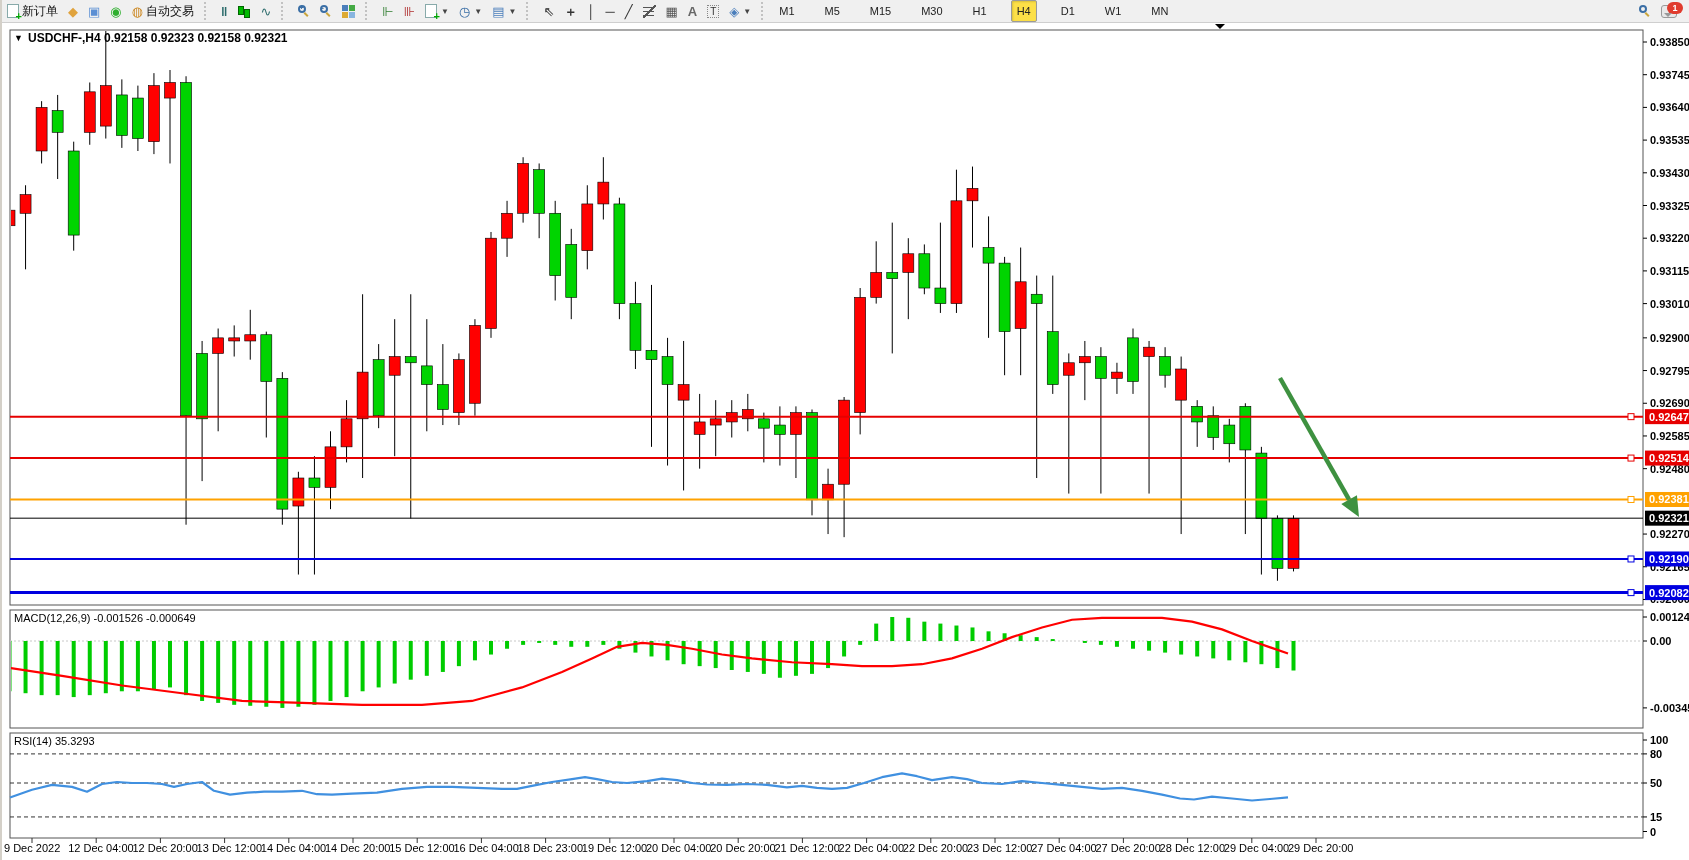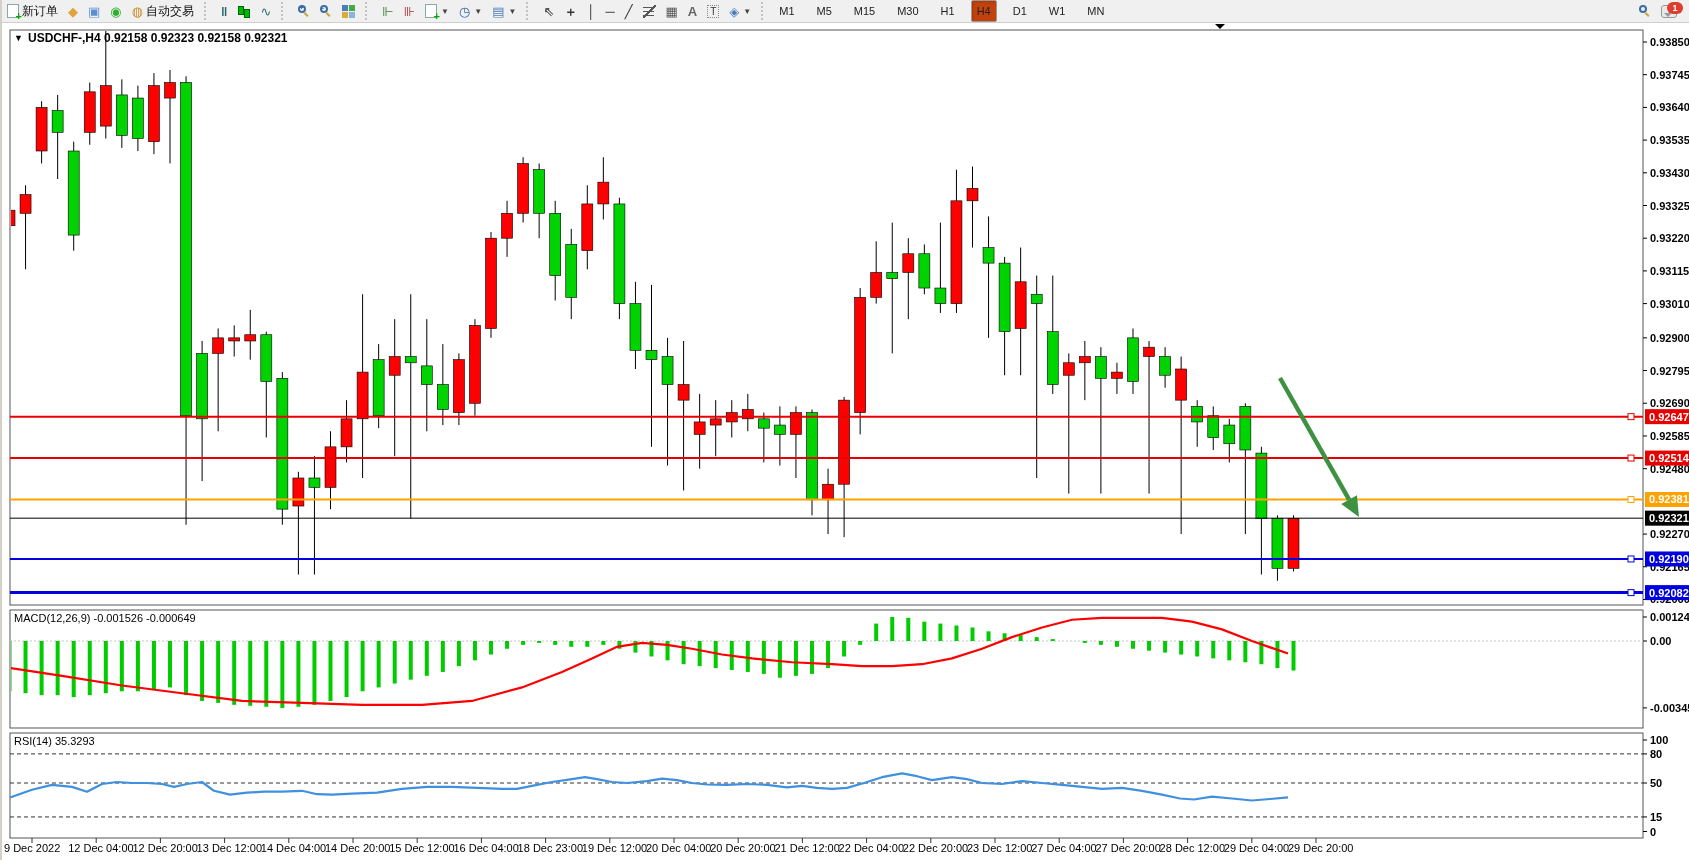--- a/index.html
+++ b/index.html
@@ -1,21 +1,21 @@
 <!DOCTYPE html>
 <html><head>
 <meta charset="utf-8">
 <style>
   html,body{margin:0;padding:0;background:#fff;font-family:"Liberation Sans",sans-serif;}
   #app{position:relative;width:1689px;height:860px;overflow:hidden;background:#fff;border-left:2px solid #d4d0c8;box-sizing:border-box;}
   
   #toolbar{position:absolute;top:0;left:0;width:1689px;height:22px;background:#f0f0f0;border-bottom:1px solid #cfcfcf;display:flex;align-items:center;font-size:12px;color:#111;z-index:5;}
   .tb-sep{width:7px;height:18px;border-left:2px dotted #c2c2c2;margin:0 3px 0 5px;}
   .tb-btn{display:inline-flex;align-items:center;gap:3px;padding:1px 4px;height:18px;border:1px solid transparent;border-radius:2px;cursor:default;white-space:nowrap;}
-  .tb-btn.active{border:1px solid #9a9a9a;background:#c2410c;box-shadow:inset 1px 1px 2px rgba(0,0,0,.15);}
+  .tb-btn.active{border:1px solid #9a9a9a;background:#fde047;box-shadow:inset 1px 1px 2px rgba(0,0,0,.15);}
   .glyph{font-size:13px;line-height:13px;}
   .caret{font-size:8px;color:#444;margin-left:1px;}
   .tf-btn{padding:1px 5px;font-size:11px;color:#222;}
   .doc-ico{position:relative;width:12px;height:14px;background:#fff;border:1px solid #8aa;box-sizing:border-box;}
   .doc-ico .plus{position:absolute;right:-4px;bottom:-4px;color:#0a0;font-weight:bold;font-size:11px;line-height:9px;}
   .candle-ico{position:relative;width:13px;height:14px;}
   .candle-ico i{position:absolute;width:4px;background:#0b0;border:1px solid #060;}
   .candle-ico i.c1{left:1px;top:2px;height:7px;}
   .candle-ico i.c2{left:7px;top:5px;height:7px;}
   .tiles-ico{display:grid;grid-template-columns:6px 6px;grid-template-rows:6px 6px;gap:1px;}
@@ -151,21 +151,21 @@
       </span>
     <span class="tb-btn">
         <span class="tbox">T</span>
       </span>
     <span class="tb-btn">
         <span class="glyph" style="color:#4a7ebb">◈</span>
         <span class="caret">▼</span>
       </span>
 
     <span class="tb-sep"></span>
-    <span id="tf-group" style="display:inline-flex;gap:10px;">
+    <span id="tf-group" style="display:inline-flex;gap:18px;">
         <span class="tb-btn tf-btn">M1</span>
         <span class="tb-btn tf-btn">M5</span>
         <span class="tb-btn tf-btn">M15</span>
         <span class="tb-btn tf-btn">M30</span>
         <span class="tb-btn tf-btn">H1</span>
         <span class="tb-btn tf-btn active">H4</span>
         <span class="tb-btn tf-btn">D1</span>
         <span class="tb-btn tf-btn">W1</span>
         <span class="tb-btn tf-btn">MN</span>
       </span>

